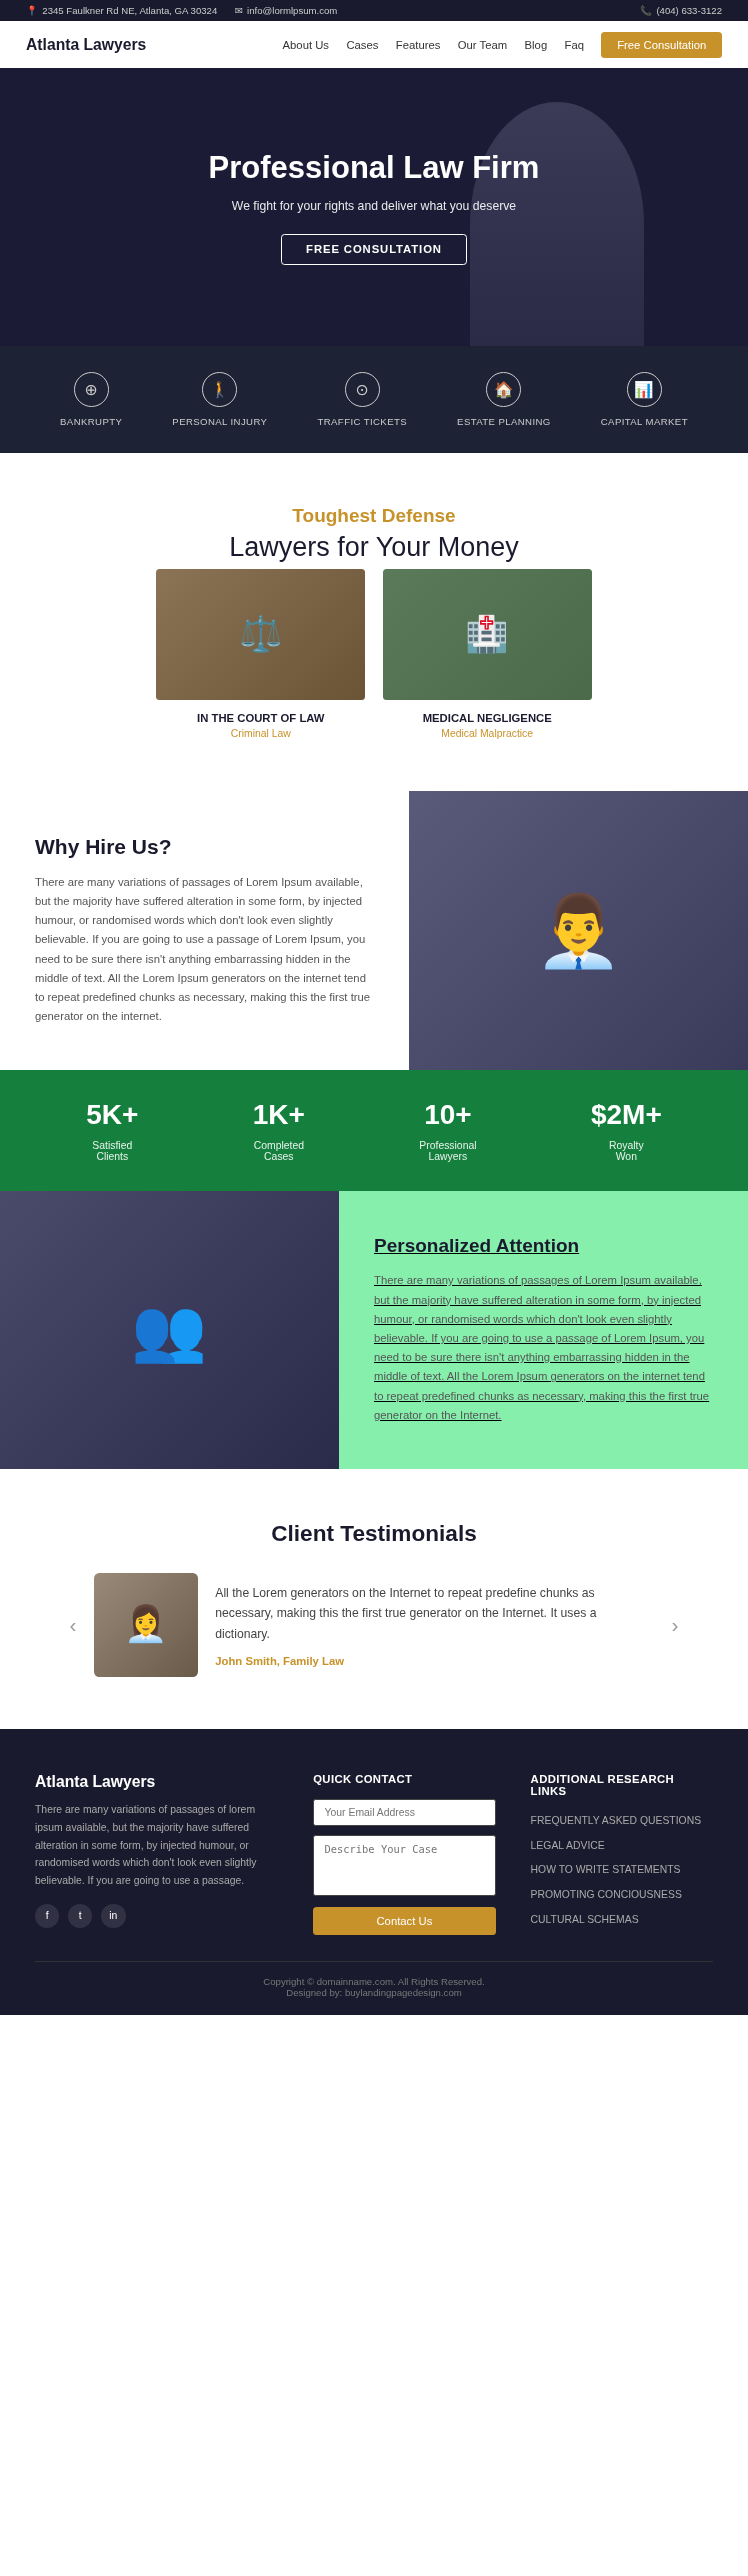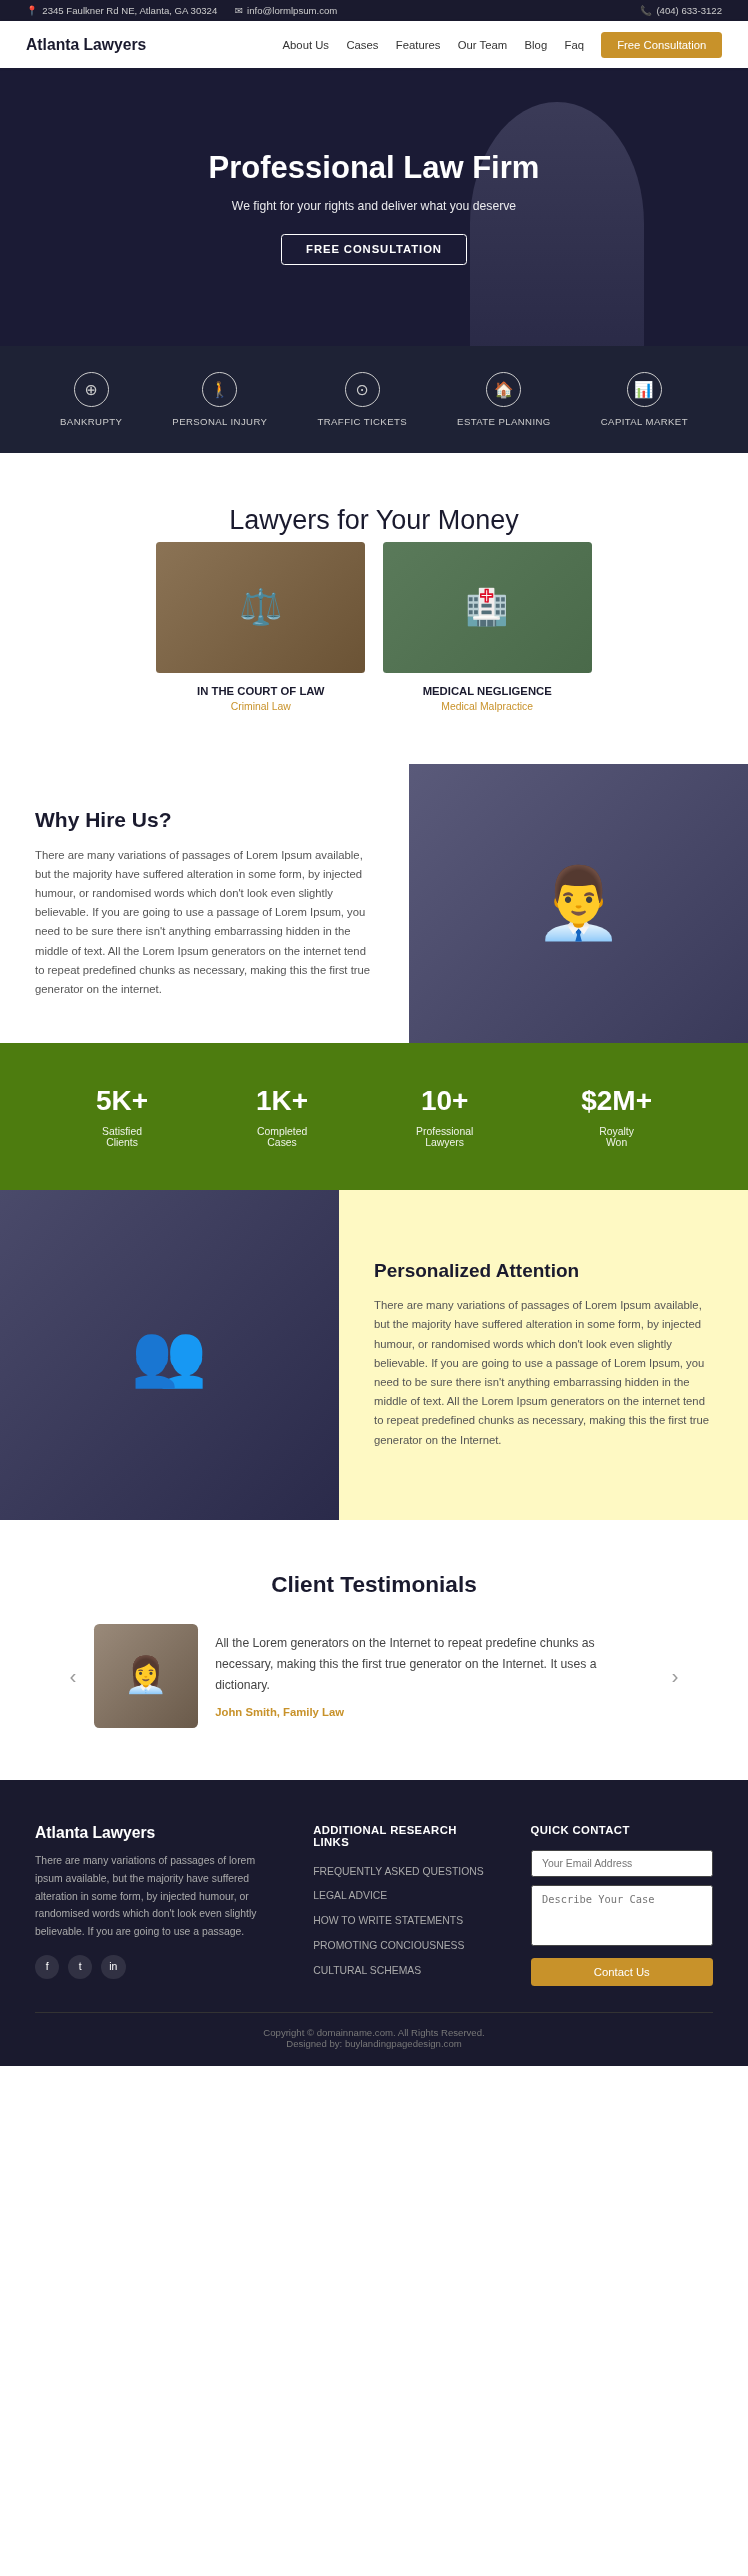--- a/index.html
+++ b/index.html
@@ -169,22 +169,22 @@
       background: linear-gradient(135deg, #5a5a7a 0%, #3a3a5a 100%);
       min-height: 226px;
       display: flex; align-items: center; justify-content: center;
       font-size: 52px;
     }
     .why-title { font-size: 21px; font-weight: 700; color: #1a1a2e; margin-bottom: 14px; }
     .why-desc { font-size: 11.3px; color: #555; line-height: 1.7; }
 
     
     .stats-bar {
-      background: #4d7c0f;
-      padding: 42px;
+      background: #15803d;
+      padding: 29px;
       display: flex;
       justify-content: space-around;
       align-items: center;
     }
     .stat-item { text-align: center; color: #fff; }
     .stat-number { font-size: 28px; font-weight: 700; }
     .stat-label { font-size: 10.4px; opacity: 0.9; margin-top: 9px; }
 
     
     .personalized {
@@ -192,22 +192,23 @@
       min-height: 209px;
     }
     .pers-left {
       flex: 1;
       background: linear-gradient(135deg, #4a4a6a, #2a2a4a);
       display: flex; align-items: center; justify-content: center;
       font-size: 52px;
     }
     .pers-right {
       flex: 1;
-      padding: 70px 35px;
-      background: #fef9c3;
+      padding: 44px 35px;
+      background: #86efac;
+      text-decoration: underline;
     }
     .pers-title { font-size: 19px; font-weight: 700; color: #1a1a2e; margin-bottom: 14px; }
     .pers-desc { font-size: 11.3px; color: #555; line-height: 1.7; }
 
     
     .testimonials { padding: 52px 35px; text-align: center; background: #fff; }
     .test-title { font-size: 22.6px; font-weight: 700; color: #1a1a2e; margin-bottom: 26px; }
     .test-container {
       display: flex; align-items: center; gap: 17.4px;
       max-width: 609px; margin: 0 auto;
@@ -343,20 +344,21 @@
     <div class="practice-icon">🏠</div>
     <span>ESTATE PLANNING</span>
   </div>
   <div class="practice-item">
     <div class="practice-icon">📊</div>
     <span>CAPITAL MARKET</span>
   </div>
 </div>
 
 <div class="section">
+  <div class="section-subtitle">Toughest Defense</div>
   <div class="section-title">Lawyers for Your Money</div>
 
   <div class="cards">
     <div class="card">
       <div class="card-img card-img-1">⚖️</div>
       <div class="card-title">IN THE COURT OF LAW</div>
       <div class="card-subtitle">Criminal Law</div>
     </div>
     <div class="card">
       <div class="card-img card-img-2">🏥</div>
@@ -429,37 +431,37 @@
       <div class="footer-logo">Atlanta Lawyers</div>
       <div class="footer-desc">There are many variations of passages of lorem ipsum available, but the majority have suffered alteration in some form, by injected humour, or randomised words which don't look even slightly believable. If you are going to use a passage.</div>
       <div class="footer-social">
         <div class="social-icon">f</div>
         <div class="social-icon">t</div>
         <div class="social-icon">in</div>
       </div>
     </div>
 
     <div class="footer-col">
+      <div class="footer-col-title">QUICK CONTACT</div>
+      <input class="footer-input" type="email" placeholder="Your Email Address" style="">
+      <textarea class="footer-textarea" placeholder="Describe Your Case" style=""></textarea>
+      <button class="footer-submit">Contact Us</button>
+    </div>
+
+    <div class="footer-col">
       <div class="footer-col-title">ADDITIONAL RESEARCH LINKS</div>
       <ul class="footer-links">
         <li><a href="#">FREQUENTLY ASKED QUESTIONS</a></li>
         <li><a href="#">LEGAL ADVICE</a></li>
         <li><a href="#">HOW TO WRITE STATEMENTS</a></li>
         <li><a href="#">PROMOTING CONCIOUSNESS</a></li>
         <li><a href="#">CULTURAL SCHEMAS</a></li>
       </ul>
     </div>
 
-    <div class="footer-col">
-      <div class="footer-col-title">QUICK CONTACT</div>
-      <input class="footer-input" type="email" placeholder="Your Email Address" style="">
-      <textarea class="footer-textarea" placeholder="Describe Your Case" style=""></textarea>
-      <button class="footer-submit">Contact Us</button>
-    </div>
-
   </div>
 
   <div class="footer-bottom">
     <div>Copyright © domainname.com. All Rights Reserved.</div>
     <div>Designed by: buylandingpagedesign.com</div>
   </div>
 </footer>
 
 
 </body></html>

